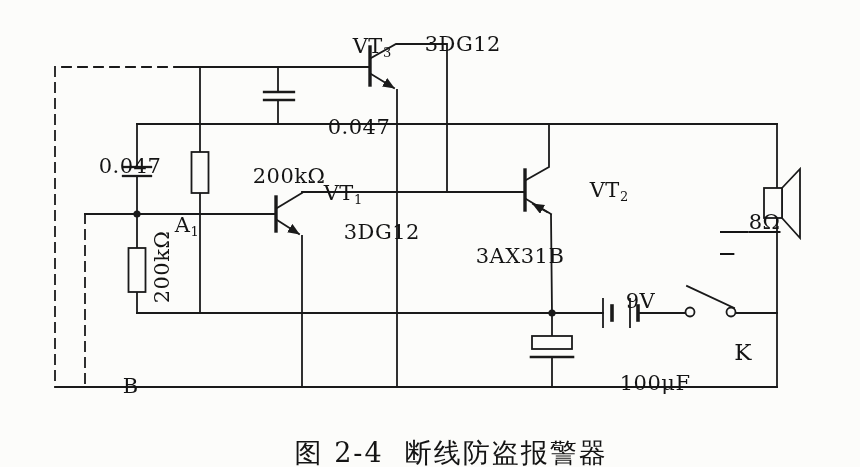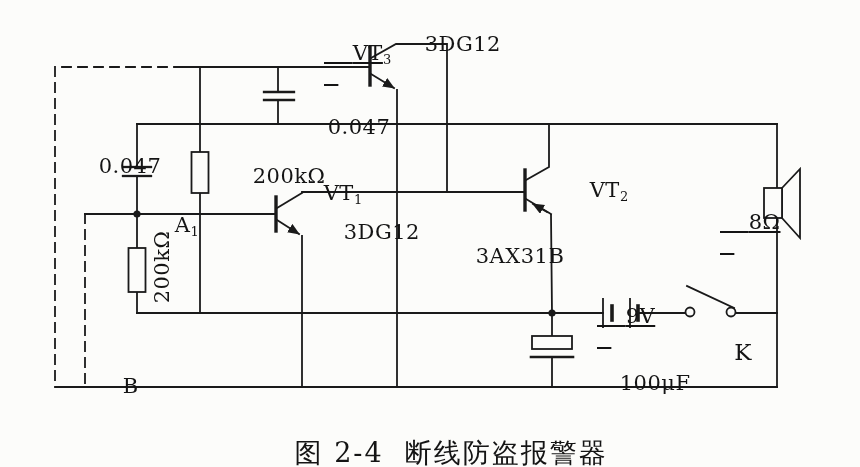--- a/index.html
+++ b/index.html
@@ -145,21 +145,21 @@
   </div>
 
   <div class="lbl" style="left:295px;top:160px;">
     <span>VT</span><sub>1</sub>
   </div>
 
   <div class="lbl" style="left:315px;top:199px;">
     <span>3DG12</span>
   </div>
 
-  <div class="lbl" style="left:324px;top:20px;text-decoration:underline;">
+  <div class="lbl" style="left:324px;top:13px;">
     <span>VT</span><sub>3</sub>
   </div>
 
   <div class="lbl" style="left:396px;top:11px;">
     <span>3DG12</span>
   </div>
 
   <div class="lbl" style="left:299px;top:94px;">
     <span>0.047</span>
   </div>
@@ -169,21 +169,21 @@
   </div>
 
   <div class="lbl" style="left:447px;top:223px;">
     <span>3AX31B</span>
   </div>
 
   <div class="lbl" style="left:720px;top:189px;text-decoration:underline;">
     <span>8Ω</span>
   </div>
 
-  <div class="lbl" style="left:597px;top:283px;text-decoration:underline;">
+  <div class="lbl" style="left:597px;top:268px;">
     <span>9V</span>
   </div>
 
   <div class="lbl" style="left:591px;top:350px;">
     <span>100μF</span>
   </div>
 
   <div class="lbl" style="left:703px;top:316px;font-size:23px;">
     <span>K</span>
   </div>

